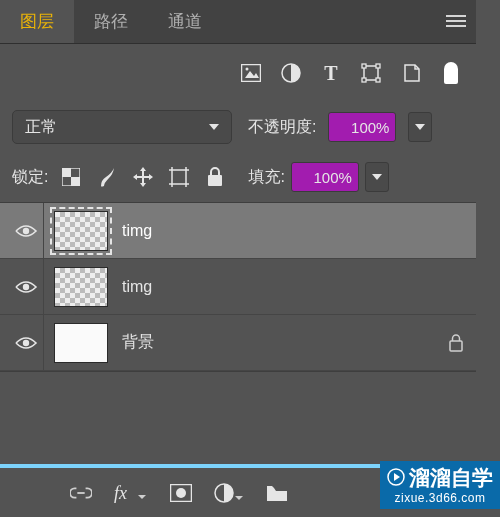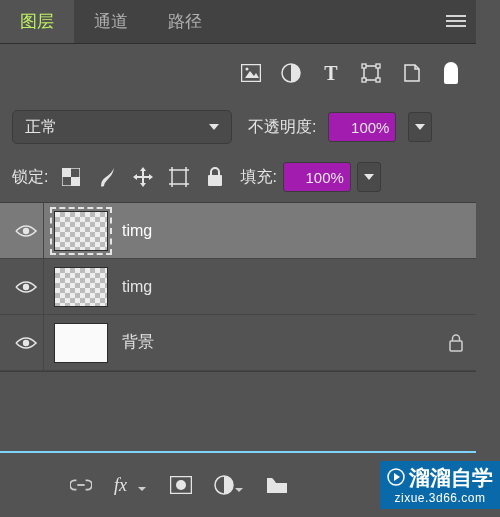--- a/index.html
+++ b/index.html
@@ -32,21 +32,21 @@
       padding: 0 20px;
       height: 100%;
       display: flex;
       align-items: center;
       font-size: 17px;
       color: #b0b0b0;
       cursor: pointer;
     }
     .tab.active {
       background: #535353;
-      color: #bef264;
+      color: #eab308;
     }
     .tab-spacer { flex: 1; }
     .panel-menu {
       width: 40px;
       display: flex;
       align-items: center;
       justify-content: center;
       cursor: pointer;
     }
     
@@ -135,21 +135,21 @@
     
     .lock-row {
       display: flex;
       align-items: center;
       gap: 12px;
       padding: 6px 12px;
       height: 50px;
     }
     .lock-label, .fill-label { font-size: 16px; }
     .lock-icons { display: flex; gap: 14px; align-items: center; }
-    .lock-right { display:flex; align-items:center; gap:6px; margin-left: 2px;}
+    .lock-right { display:flex; align-items:center; gap:6px; margin-left: 10px;}
     
     .layer-list {
       border-top: 1px solid #3e3e3e;
       border-bottom: 1px solid #3e3e3e;
       background: #535353;
     }
     .layer-row {
       display: flex;
       align-items: center;
       height: 56px;
@@ -181,26 +181,26 @@
     .thumb.white { background: #fafafa; }
     .thumb.selected {
       outline: 2px dashed #e5e5e5;
       outline-offset: 2px;
     }
     .layer-name { margin-left: 14px; font-size: 16px; flex:1; }
     .layer-lock { width: 40px; display:flex; align-items:center; justify-content:center;}
     
     .bottom-bar {
       margin-top: auto;
-      height: 66px;
+      height: 53px;
       display: flex;
       align-items: center;
       padding-left: 70px;
       gap: 22px;
-      border-top: 2px solid #7dd3fc;
+      border-top: 4px solid #7dd3fc;
     }
     
     .watermark {
       position: absolute;
       right: 0;
       bottom: 8px;
       width: 120px;
       height: 48px;
       background: #0a6aa9;
       display: flex;
@@ -219,24 +219,24 @@
 </head>
 <body>
 
 <div class="panel">
 
   <div class="tab-bar">
     <div class="tab active">
       <span>图层</span>
     </div>
     <div class="tab">
+      <span>路径</span>
+    </div>
+    <div class="tab">
       <span>通道</span>
-    </div>
-    <div class="tab">
-      <span>路径</span>
     </div>
     <div class="tab-spacer"></div>
     <div class="panel-menu">
       <svg width="20" height="14" viewBox="0 0 20 14">
         <rect y="0" width="20" height="2" fill="#d5d5d5"></rect>
         <rect y="5" width="20" height="2" fill="#d5d5d5"></rect>
         <rect y="10" width="20" height="2" fill="#d5d5d5"></rect>
       </svg>
     </div>
   </div>

